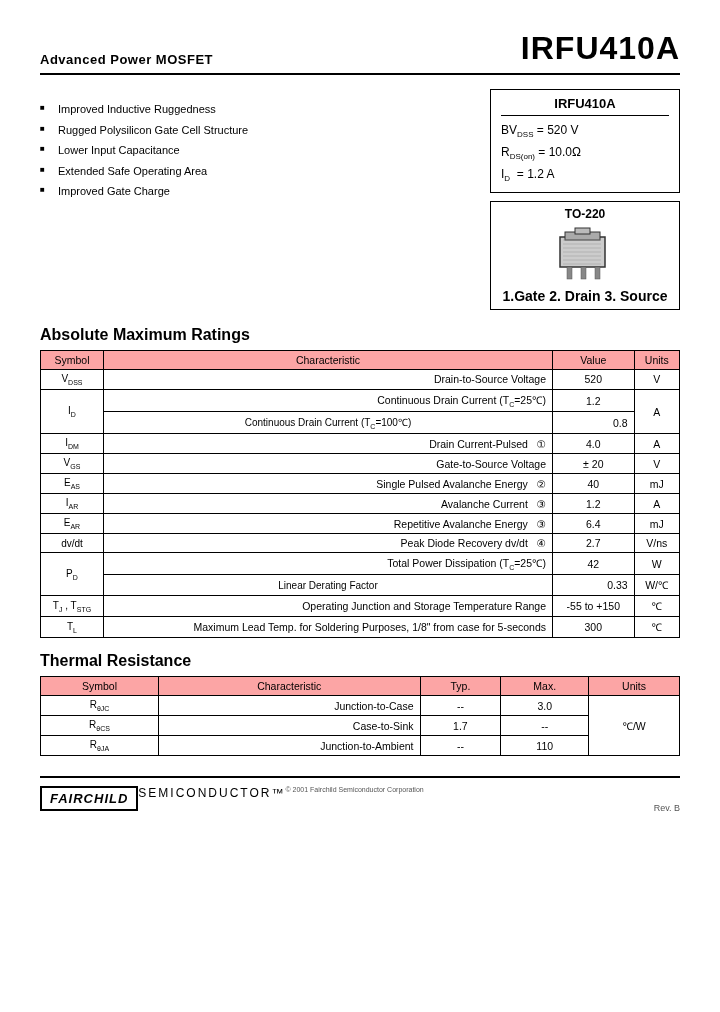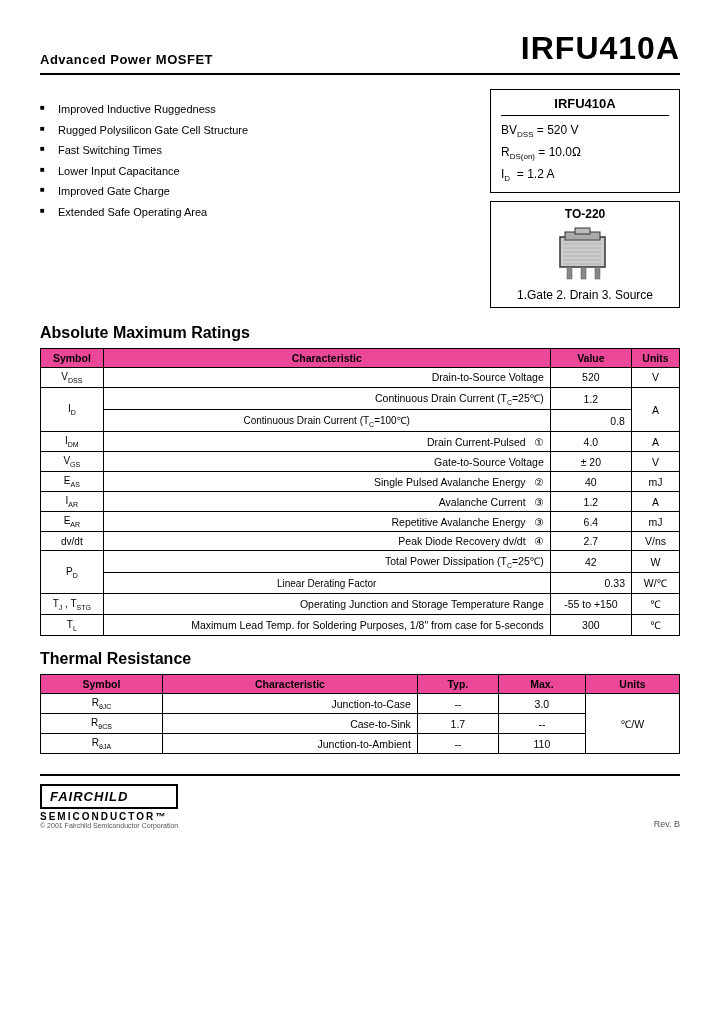--- a/index.html
+++ b/index.html
@@ -100,22 +100,23 @@
       margin-bottom: 4px;
     }
     .package-diagram {
       width: 100%;
       height: 60px;
       display: flex;
       align-items: center;
       justify-content: center;
     }
     .package-label {
-      font-size: 12px;
+      font-size: 14px;
       margin-top: 3px;
+      font-weight: bold;
     }
 
     
     .section-title {
       font-size: 16px;
       font-weight: bold;
       margin: 14px 0 6px 0;
     }
 
     
@@ -124,22 +125,22 @@
       border-collapse: collapse;
       font-size: 10.5px;
     }
     table th, table td {
       border: 1px solid #000;
       padding: 3px 6px;
       text-align: center;
       vertical-align: middle;
     }
     table th {
-      background: #ec4899;
-      font-weight: bold;
+      background: #fca5a5;
+      font-weight: normal;
     }
     table td:nth-child(2) {
       text-align: right;
       margin-left: 24px;
     }
     table td:first-child {
       font-size: 10px;
       white-space: nowrap;
     }
     sub { font-size: 7px; }
@@ -148,35 +149,35 @@
     .footer {
       margin-top: 20px;
       display: flex;
       justify-content: space-between;
       align-items: flex-end;
       border-top: 2px solid #000;
       padding-top: 8px;
     }
     .fairchild-logo {
       display: flex;
-      flex-direction: column;
+      flex-direction: row;
     }
     .logo-box {
       border: 2px solid #000;
       padding: 3px 8px;
       font-size: 13px;
       font-weight: bold;
       letter-spacing: 1px;
       margin-bottom: 2px;
       font-style: italic;
     }
     .logo-semi {
-      font-size: 10px;
+      font-size: 12px;
       letter-spacing: 2px;
-      font-weight: bold;
+      font-weight: normal;
     }
     .logo-copy {
       font-size: 7px;
       color: #555;
     }
     .rev-text {
       font-size: 9px;
       color: #555;
     }
 
@@ -193,24 +194,23 @@
   <span class="header-subtitle">Advanced Power MOSFET</span>
   <span class="header-title">IRFU410A</span>
 </div>
 
 <div class="content-row">
 
   <div class="features">
     <ul>
       <li>Improved Inductive Ruggedness</li>
       <li>Rugged Polysilicon Gate Cell Structure</li>
-      <li>Fast Switching Times</li>
       <li>Lower Input Capacitance</li>
+      <li>Extended Safe Operating Area</li>
       <li>Improved Gate Charge</li>
-      <li>Extended Safe Operating Area</li>
     </ul>
   </div>
 
   <div class="info-box">
     <div class="spec-box">
       <div class="spec-box-title">IRFU410A</div>
       <div class="spec-line">
         BV<sub>DSS</sub> = 520 V
       </div>
       <div class="spec-line">

